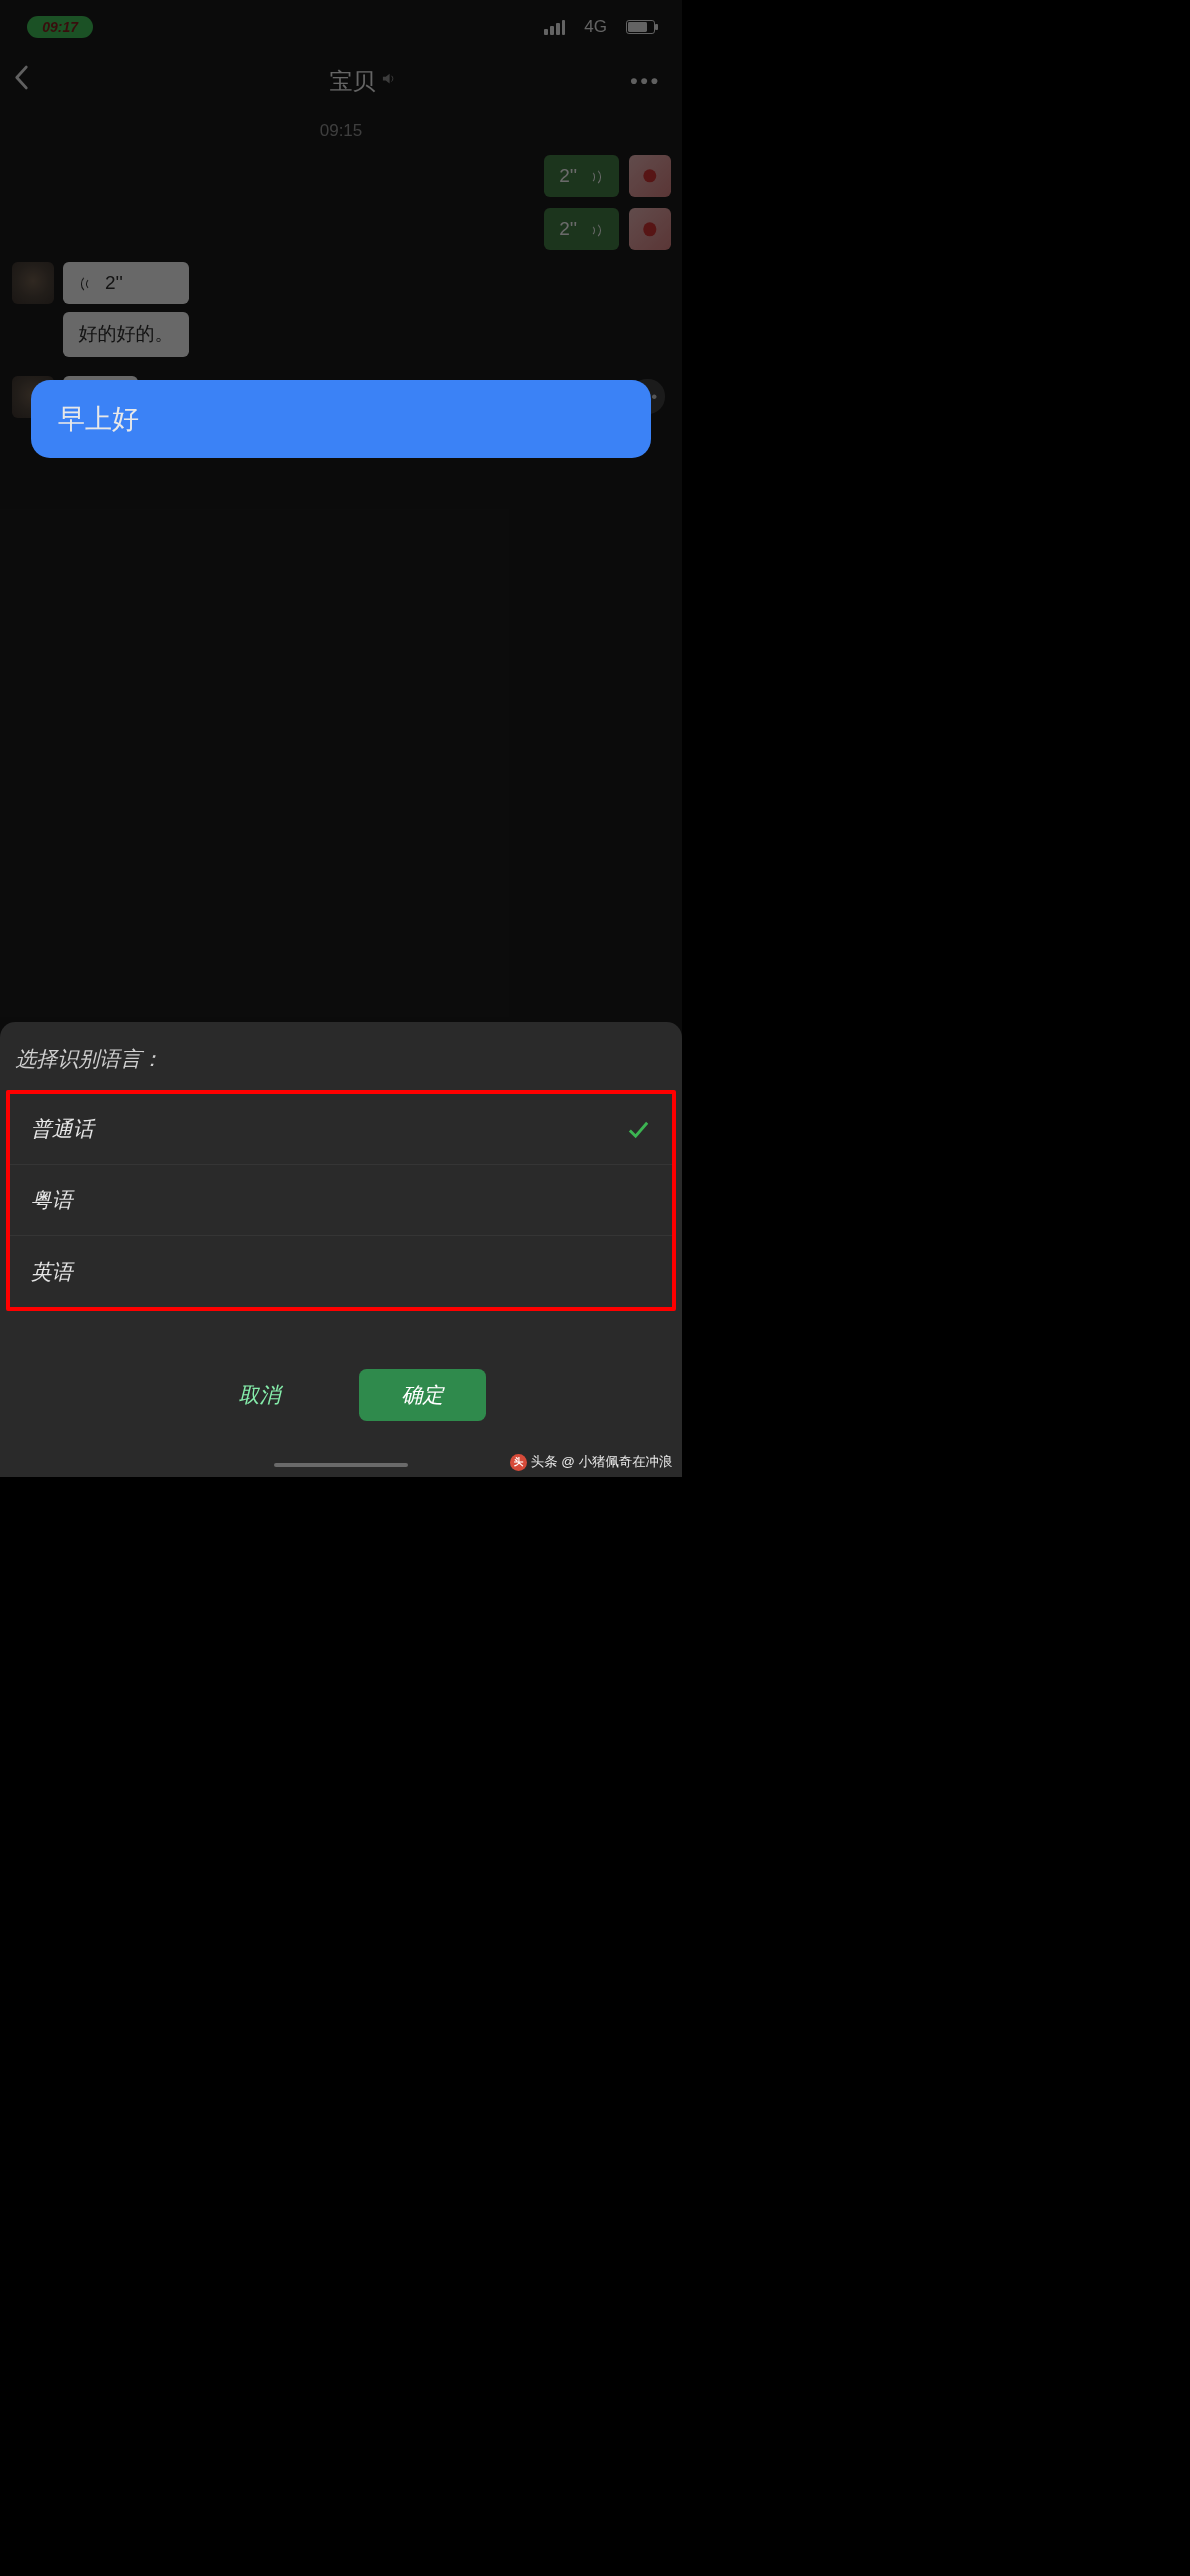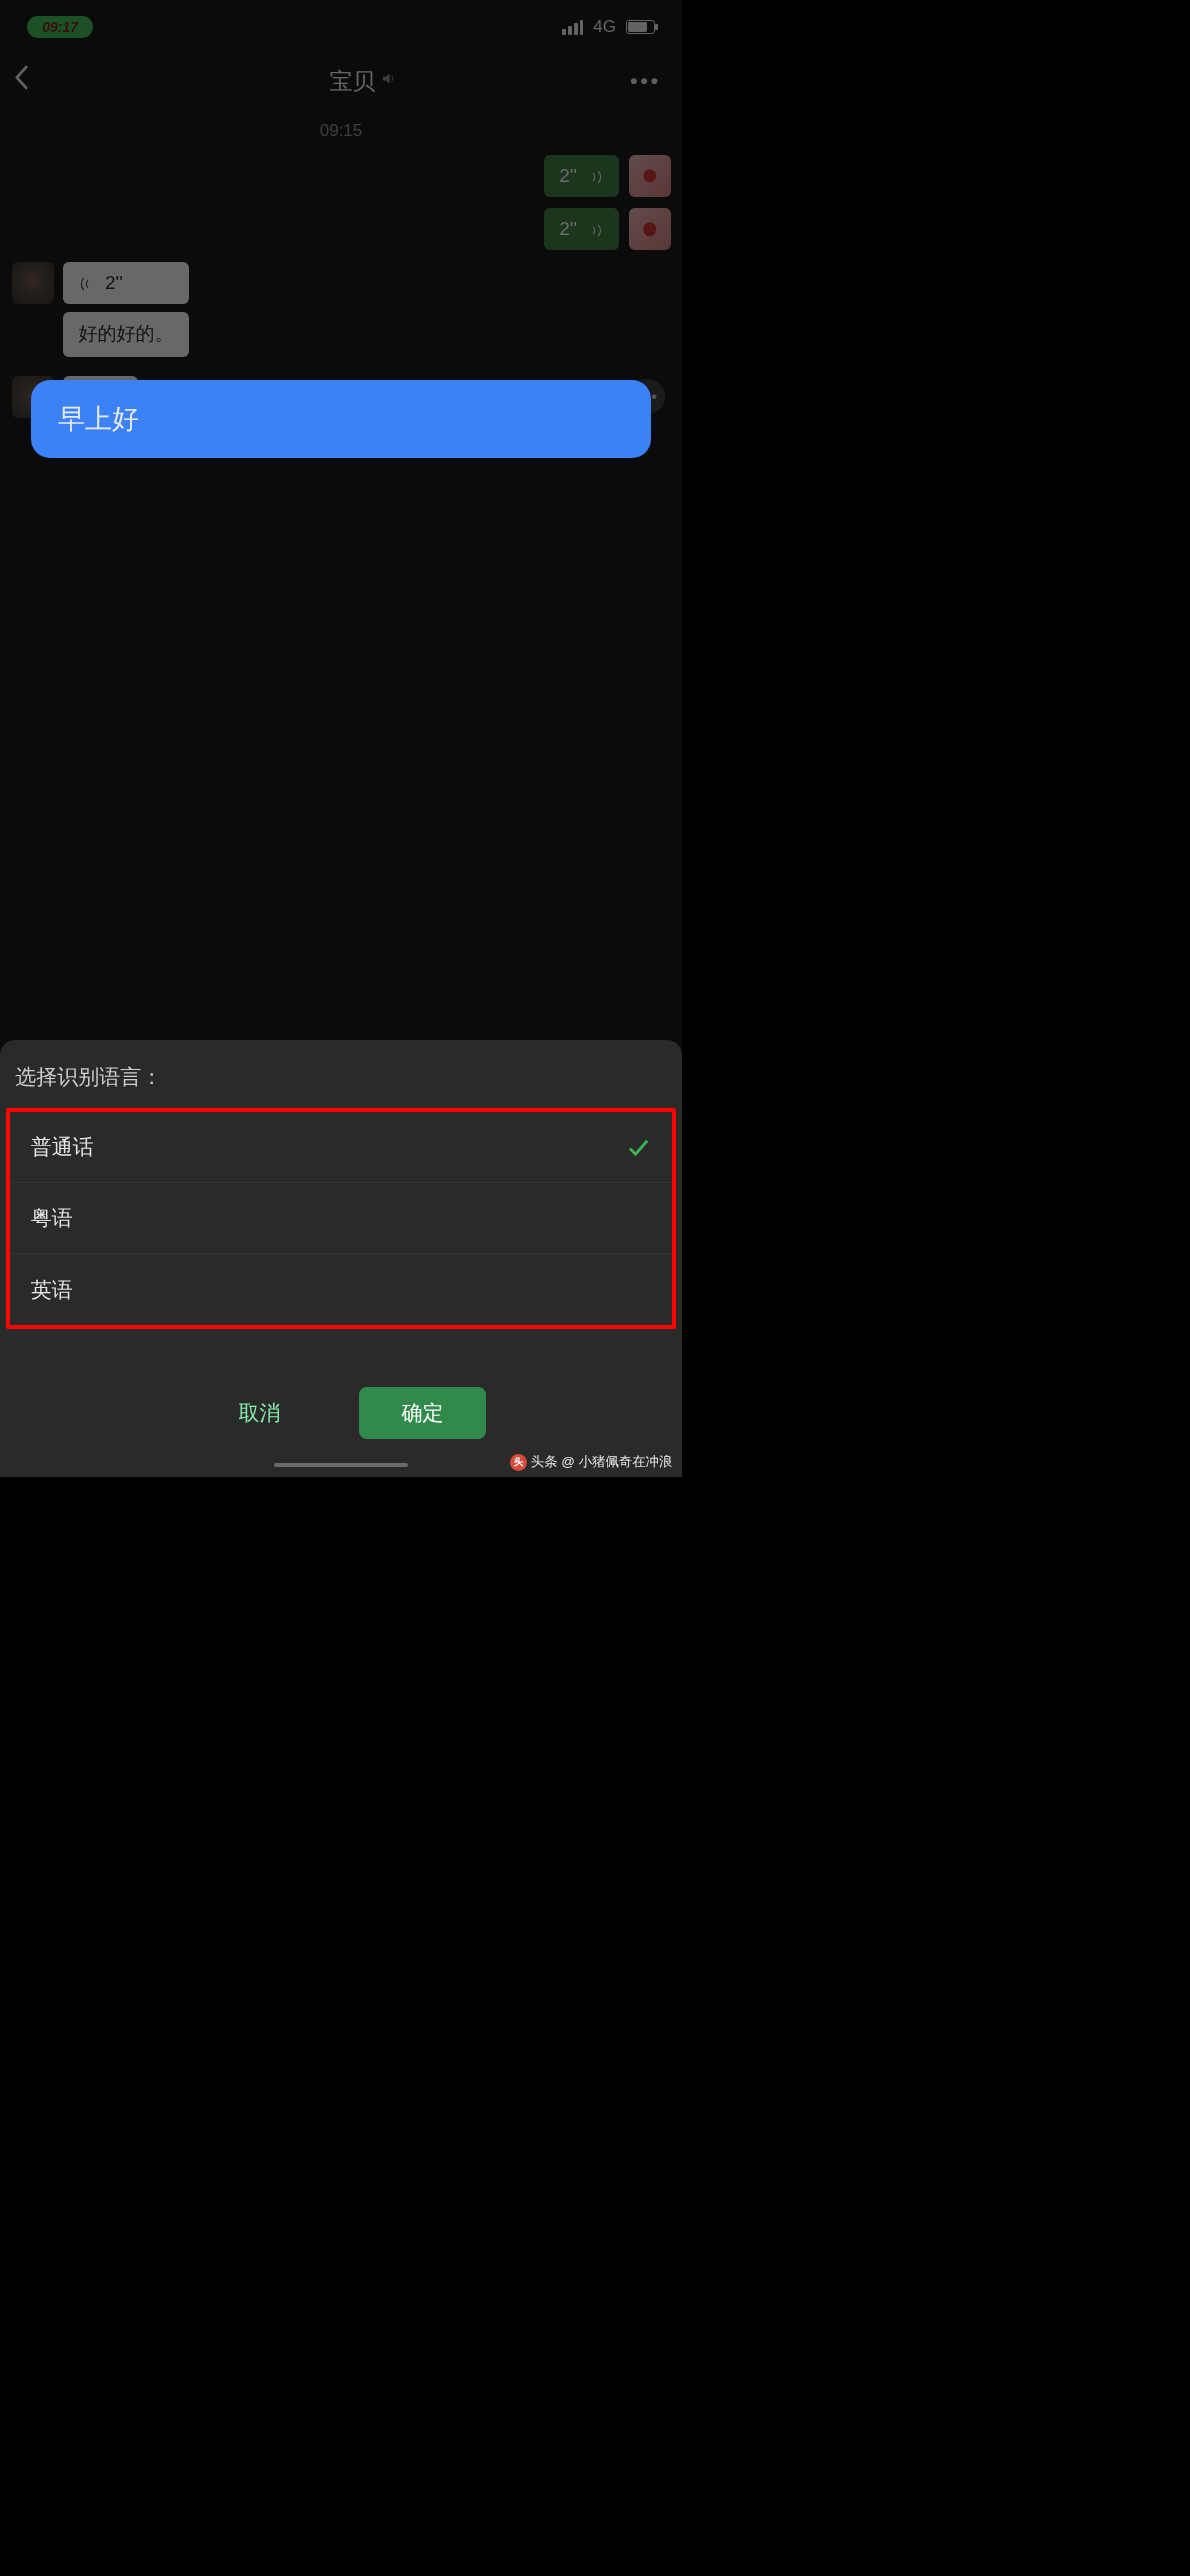--- a/index.html
+++ b/index.html
@@ -43,21 +43,21 @@
     color: #7f1d1d;
     border-radius: 17px;
     padding: 2.9px 15.3px;
     font-size: 14px;
     font-weight: 600;
     font-style: italic;
   }
   .status-right {
     display: flex;
     align-items: center;
-    gap: 10px;
+    gap: 19px;
     color: #dcdcdc;
   }
   .signal {
     display: flex;
     gap: 1.9px;
     align-items: flex-end;
     height: 15.3px;
   }
   .signal span {
     width: 3.8px;
@@ -221,21 +221,22 @@
   }
 
   
   .sheet {
     position:absolute;
     left:0; right:0; bottom:0;
     background:#2a2a2a;
     border-top-left-radius:15.3px;
     border-top-right-radius:15.3px;
     z-index:10;
-    padding-bottom:38px;
+    padding-bottom:56px;
+    font-style:italic;
   }
   .sheet-title {
     color:#cfcfcf;
     font-size:21px;
     padding:23px 15.3px 17px;
   }
   .highlight-box {
     border:4.8px solid #ff0000;
     margin:0 5.8px;
     border-radius:1.9px;

